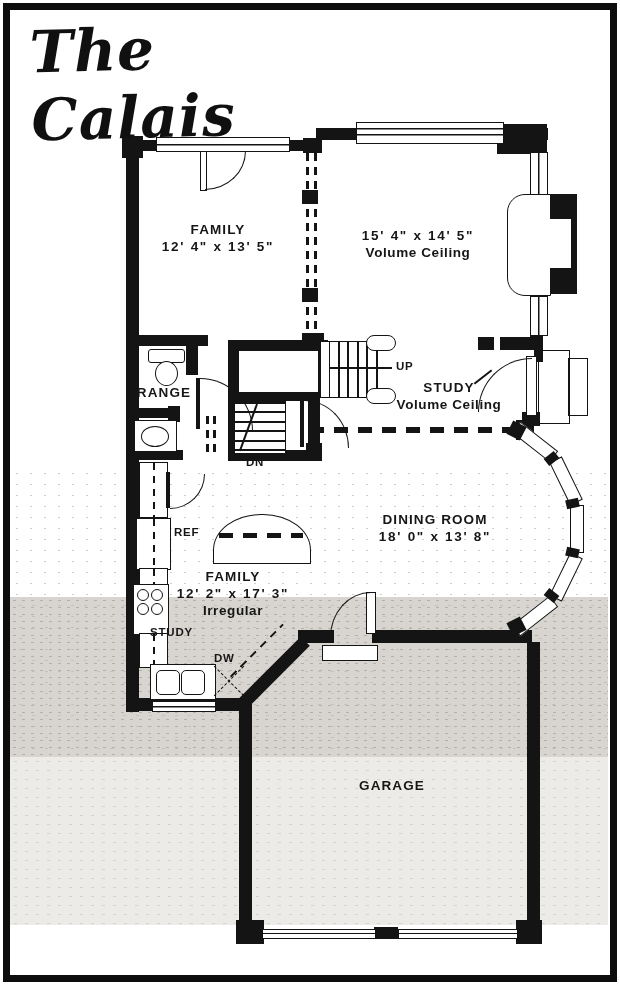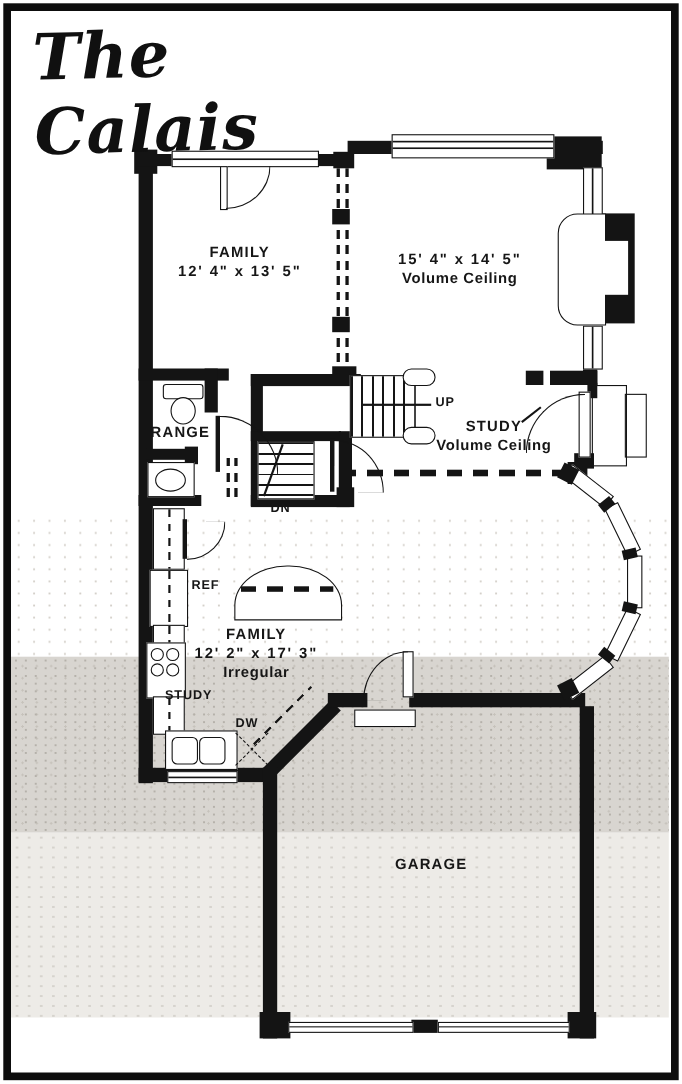--- a/index.html
+++ b/index.html
@@ -204,20 +204,24 @@
     <div class="dims">12' 4" x 13' 5"</div>
   </div>
   <div class="rl" style="left:346px;top:227px;width:144px;">
     <div class="dims">15' 4" x 14' 5"</div>
     <div class="note">Volume Ceiling</div>
   </div>
   <div class="rl" style="left:390px;top:379px;width:118px;">
     <div>STUDY</div>
     <div class="note">Volume Ceiling</div>
   </div>
+  <div class="rl" style="left:364px;top:511px;width:142px;">
+    <div>DINING ROOM</div>
+    <div class="dims">18' 0" x 13' 8"</div>
+  </div>
   <div class="rl" style="left:168px;top:568px;width:130px;">
     <div>FAMILY</div>
     <div class="dims">12' 2" x 17' 3"</div>
     <div class="note">Irregular</div>
   </div>
   <div class="rl" style="left:330px;top:777px;width:124px;">
     <div>GARAGE</div>
   </div>
 </div>
 

